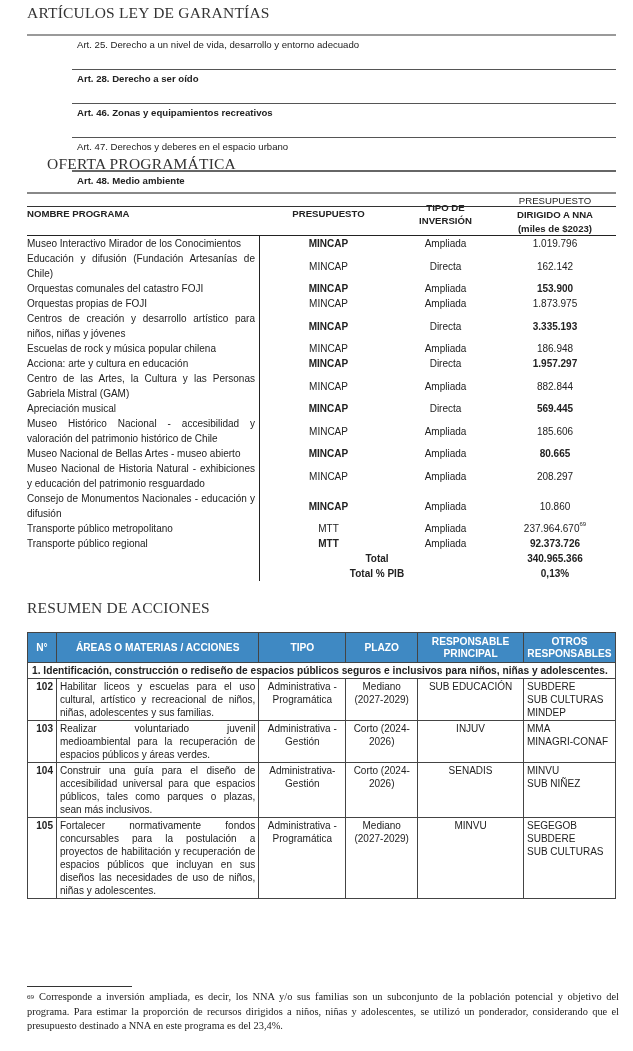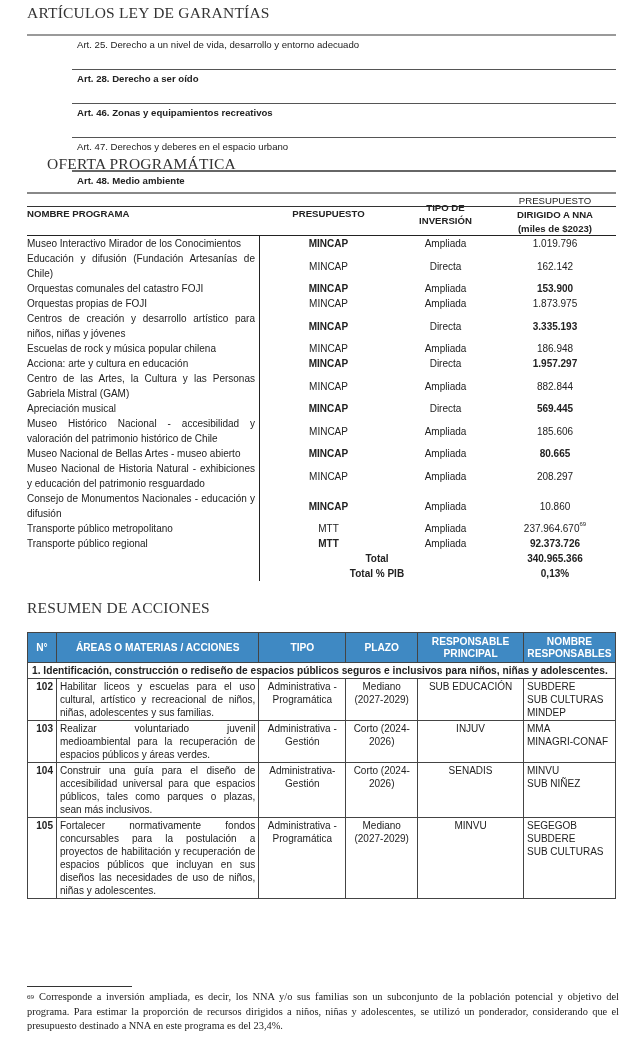--- a/index.html
+++ b/index.html
@@ -184,21 +184,21 @@
       <col style="width:106px">
       <col style="width:92px">
     </colgroup>
   <thead>
     <tr>
       <th>N°</th>
       <th>ÁREAS O MATERIAS / ACCIONES</th>
       <th>TIPO</th>
       <th>PLAZO</th>
       <th><span>RESPONSABLE</span><br><span>PRINCIPAL</span></th>
-      <th><span>NOMBRE</span><br><span>RESPONSABLES</span></th>
+      <th><span>OTROS</span><br><span>RESPONSABLES</span></th>
     </tr>
   </thead>
   <tbody>
     <tr>
         <td class="group" colspan="6">1. Identificación, construcción o rediseño de espacios públicos seguros e inclusivos para niños, niñas y adolescentes.</td>
       </tr>
     <tr>
       <td class="n">102</td>
       <td class="just">Habilitar liceos y escuelas para el uso cultural, artístico y recreacional de niños, niñas, adolescentes y sus familias.</td>
       <td class="ctr">Administrativa - Programática</td>

